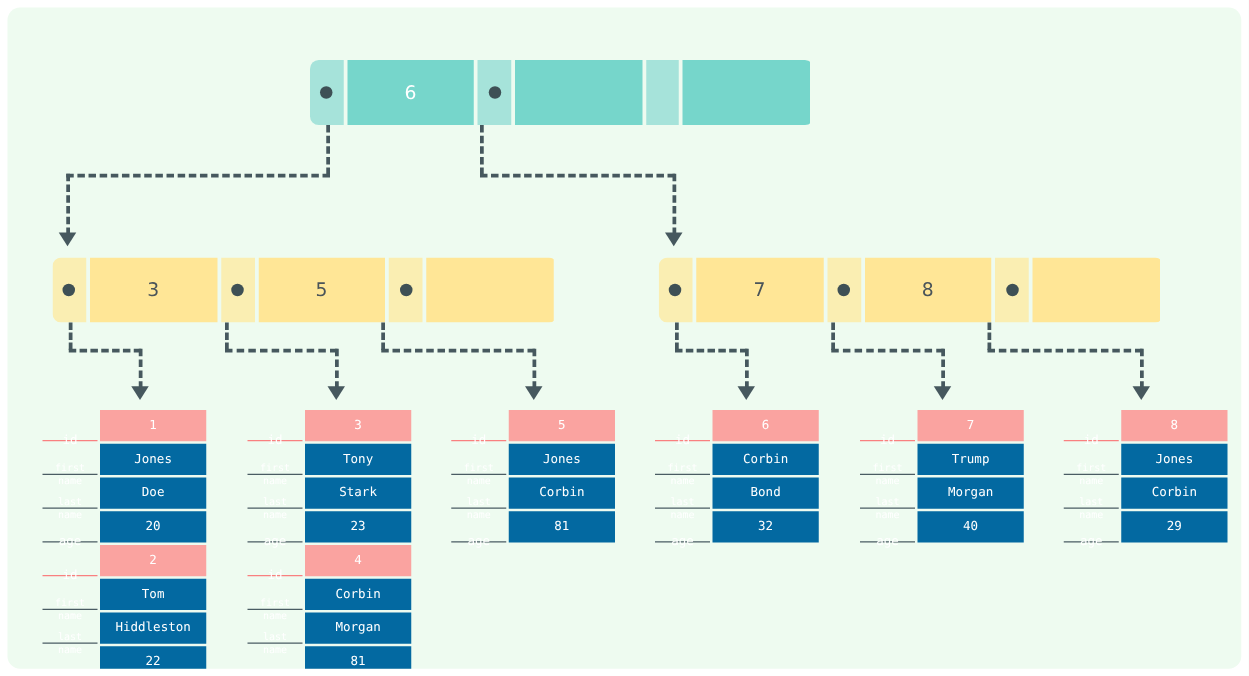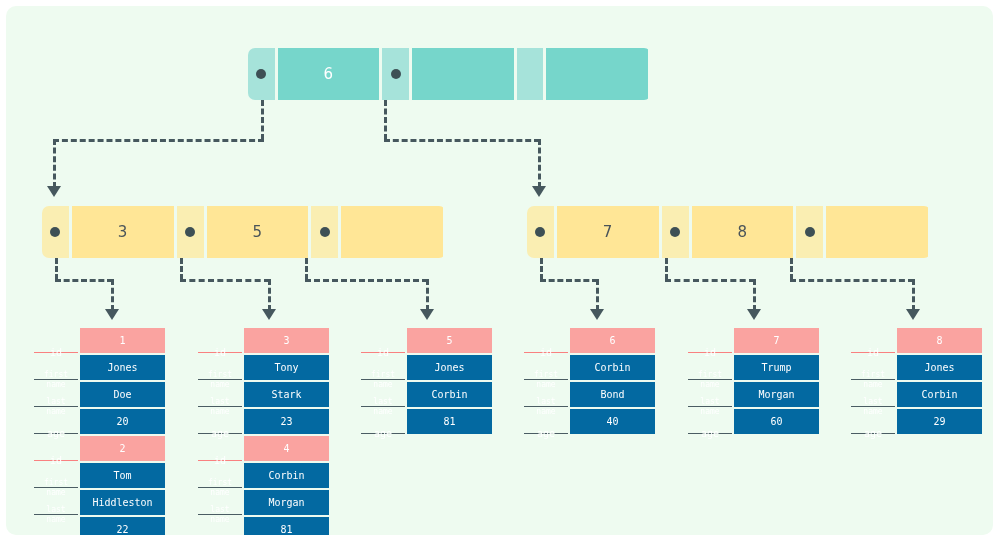--- a/index.html
+++ b/index.html
@@ -366,49 +366,49 @@
     </div>
     <div class="row">
       <div class="lab">
         <span>last</span>
         <span>name</span>
       </div>
       <div class="val">Bond</div>
     </div>
     <div class="row">
       <div class="lab big">age</div>
+      <div class="val">32</div>
+    </div>
+  </div>
+
+  <div class="record" style="left:682px; top:322px;">
+    <div class="row idrow">
+      <div class="lab big">id</div>
+      <div class="val">7</div>
+    </div>
+    <div class="row">
+      <div class="lab">
+        <span>first</span>
+        <span>name</span>
+      </div>
+      <div class="val">Trump</div>
+    </div>
+    <div class="row">
+      <div class="lab">
+        <span>last</span>
+        <span>name</span>
+      </div>
+      <div class="val">Morgan</div>
+    </div>
+    <div class="row">
+      <div class="lab big">age</div>
       <div class="val">40</div>
     </div>
   </div>
 
-  <div class="record" style="left:682px; top:322px;">
-    <div class="row idrow">
-      <div class="lab big">id</div>
-      <div class="val">7</div>
-    </div>
-    <div class="row">
-      <div class="lab">
-        <span>first</span>
-        <span>name</span>
-      </div>
-      <div class="val">Trump</div>
-    </div>
-    <div class="row">
-      <div class="lab">
-        <span>last</span>
-        <span>name</span>
-      </div>
-      <div class="val">Morgan</div>
-    </div>
-    <div class="row">
-      <div class="lab big">age</div>
-      <div class="val">60</div>
-    </div>
-  </div>
-
   <div class="record" style="left:845px; top:322px;">
     <div class="row idrow">
       <div class="lab big">id</div>
       <div class="val">8</div>
     </div>
     <div class="row">
       <div class="lab">
         <span>first</span>
         <span>name</span>
       </div>

